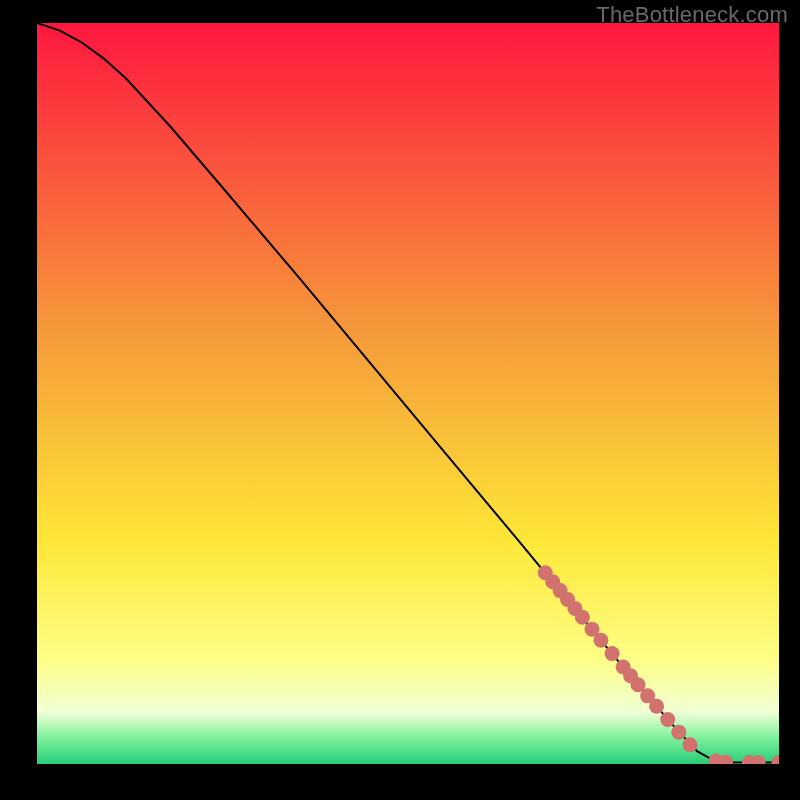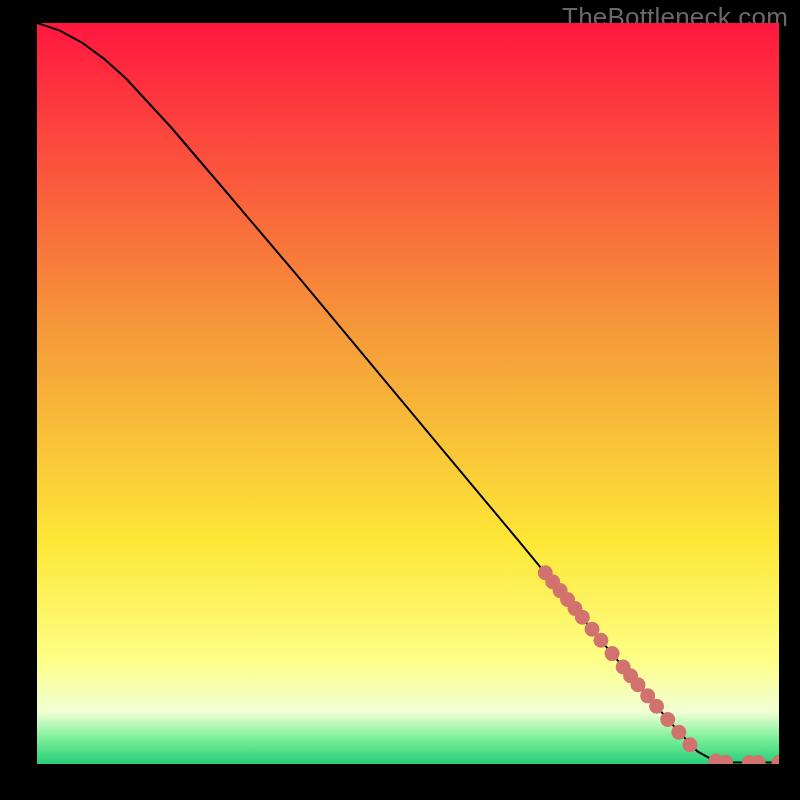--- a/index.html
+++ b/index.html
@@ -21,21 +21,21 @@
     left: 37px;
     top: 23px;
     width: 742px;
     height: 741px;
   }
   .watermark {
     position: absolute;
     top: 2px;
     right: 12px;
     font-family: Arial, Helvetica, sans-serif;
-    font-size: 26px;
+    font-size: 22px;
     color: #696969;
     letter-spacing: 0.2px;
   }
   svg { display: block; }
 </style>
 </head>
 <body>
 
 <div class="stage">
 

